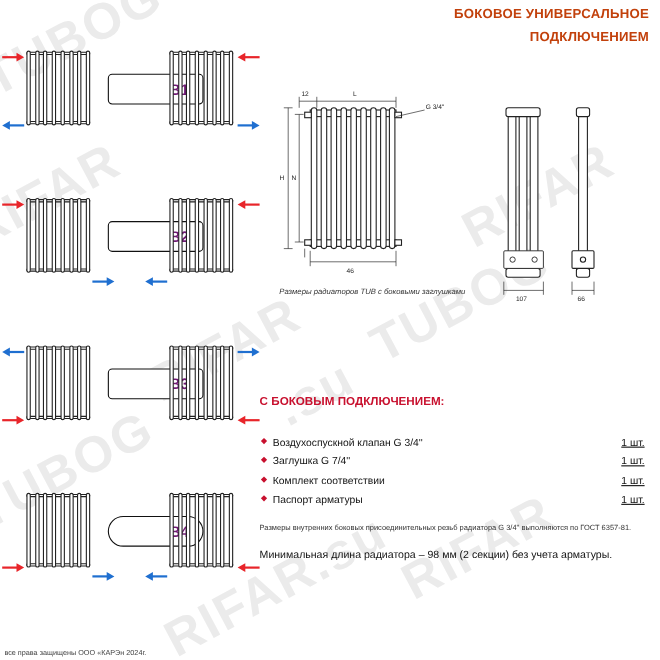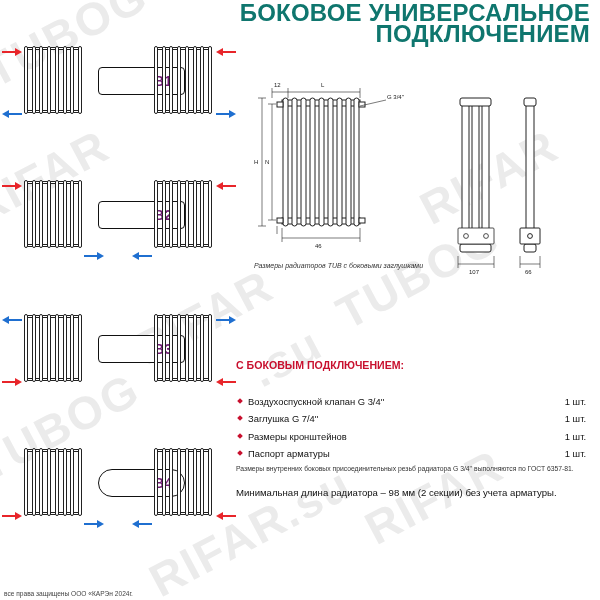--- a/index.html
+++ b/index.html
@@ -27,23 +27,23 @@
     letter-spacing:2px;
   }
   
   #header{
     position:absolute;left:0;top:0;width:600px;height:44px;
     z-index:3;
   }
   #header .title{
     position:absolute;right:10px;top:2px;
     text-align:right;
-    font-size:24px;line-height:21px;
+    font-size:12px;line-height:21px;
     font-weight:bold;
-    color:#0f766e;
+    color:#c2410c;
     letter-spacing:.2px;
   }
   #header .title .l2{display:block;}
   
   .scheme{position:absolute;z-index:2;}
   .rad{
     position:relative;
     width:62px;height:72px;
   }
   .rad .topbar,.rad .botbar{
@@ -93,30 +93,30 @@
   }
   #endview{position:absolute;left:448px;top:96px;width:130px;height:180px;z-index:2;}
 
   
   #textblock{
     position:absolute;left:236px;top:358px;width:350px;z-index:2;
     font-size:9.4px;color:#111;line-height:1.45;
   }
   #textblock .h1{font-weight:bold;font-size:10.6px;color:#111;}
   #textblock .h2{font-weight:bold;font-size:10.6px;color:#c8102e;margin-bottom:22px;}
-  #textblock ul{list-style:none;margin:0 0 4px 0;padding:0;}
+  #textblock ul{list-style:none;margin:0 0 16px 0;padding:0;}
   #textblock li{
     position:relative;padding-left:12px;margin-bottom:3.5px;
     display:flex;justify-content:space-between;
   }
   #textblock li .bullet{
     position:absolute;left:2px;top:4px;width:4px;height:4px;
     background:#c8102e;transform:rotate(45deg);
   }
-  #textblock li .qty{font-size:9.4px;}
+  #textblock li .qty{font-size:9.4px;text-decoration:underline;}
   #textblock .note{font-size:6.8px;color:#333;margin-top:4px;margin-bottom:12px;}
   #textblock p.par{margin:0 0 11px 0;font-size:9.6px;line-height:1.5;}
   #textblock p.last{font-weight:normal;}
   
   #footer{
     position:absolute;left:4px;bottom:3px;z-index:3;
     font-size:6.6px;color:#444;
   }
   .dimtext{font-size:6px;fill:#222;font-family:"Liberation Sans", sans-serif;}
 </style>
@@ -455,21 +455,21 @@
       <span>Воздухоспускной клапан G 3/4''</span>
       <span class="qty">1 шт.</span>
     </li>
     <li>
       <span class="bullet"></span>
       <span>Заглушка G 7/4''</span>
       <span class="qty">1 шт.</span>
     </li>
     <li>
       <span class="bullet"></span>
-      <span>Размеры кронштейнов</span>
+      <span>Комплект соответствии</span>
       <span class="qty">1 шт.</span>
     </li>
     <li>
       <span class="bullet"></span>
       <span>Паспорт арматуры</span>
       <span class="qty">1 шт.</span>
     </li>
   </ul>
 
   <div class="note">Размеры внутренних боковых присоединительных резьб радиатора G 3/4'' выполняются по ГОСТ 6357-81.</div>

